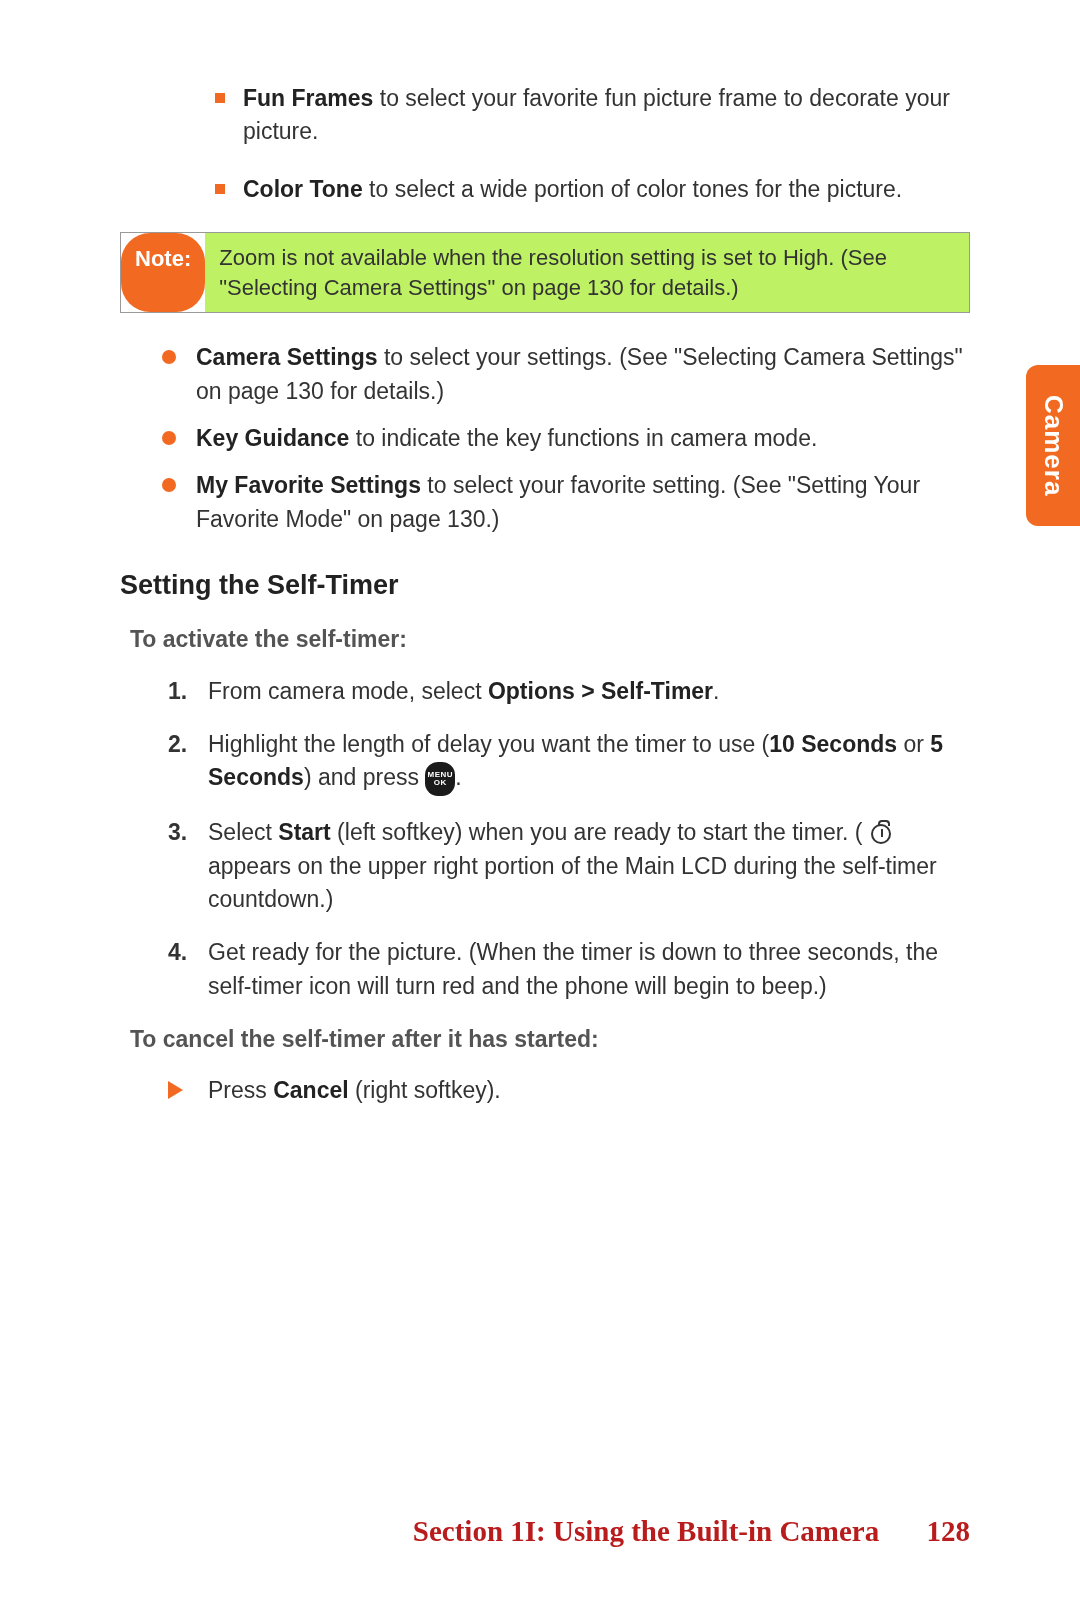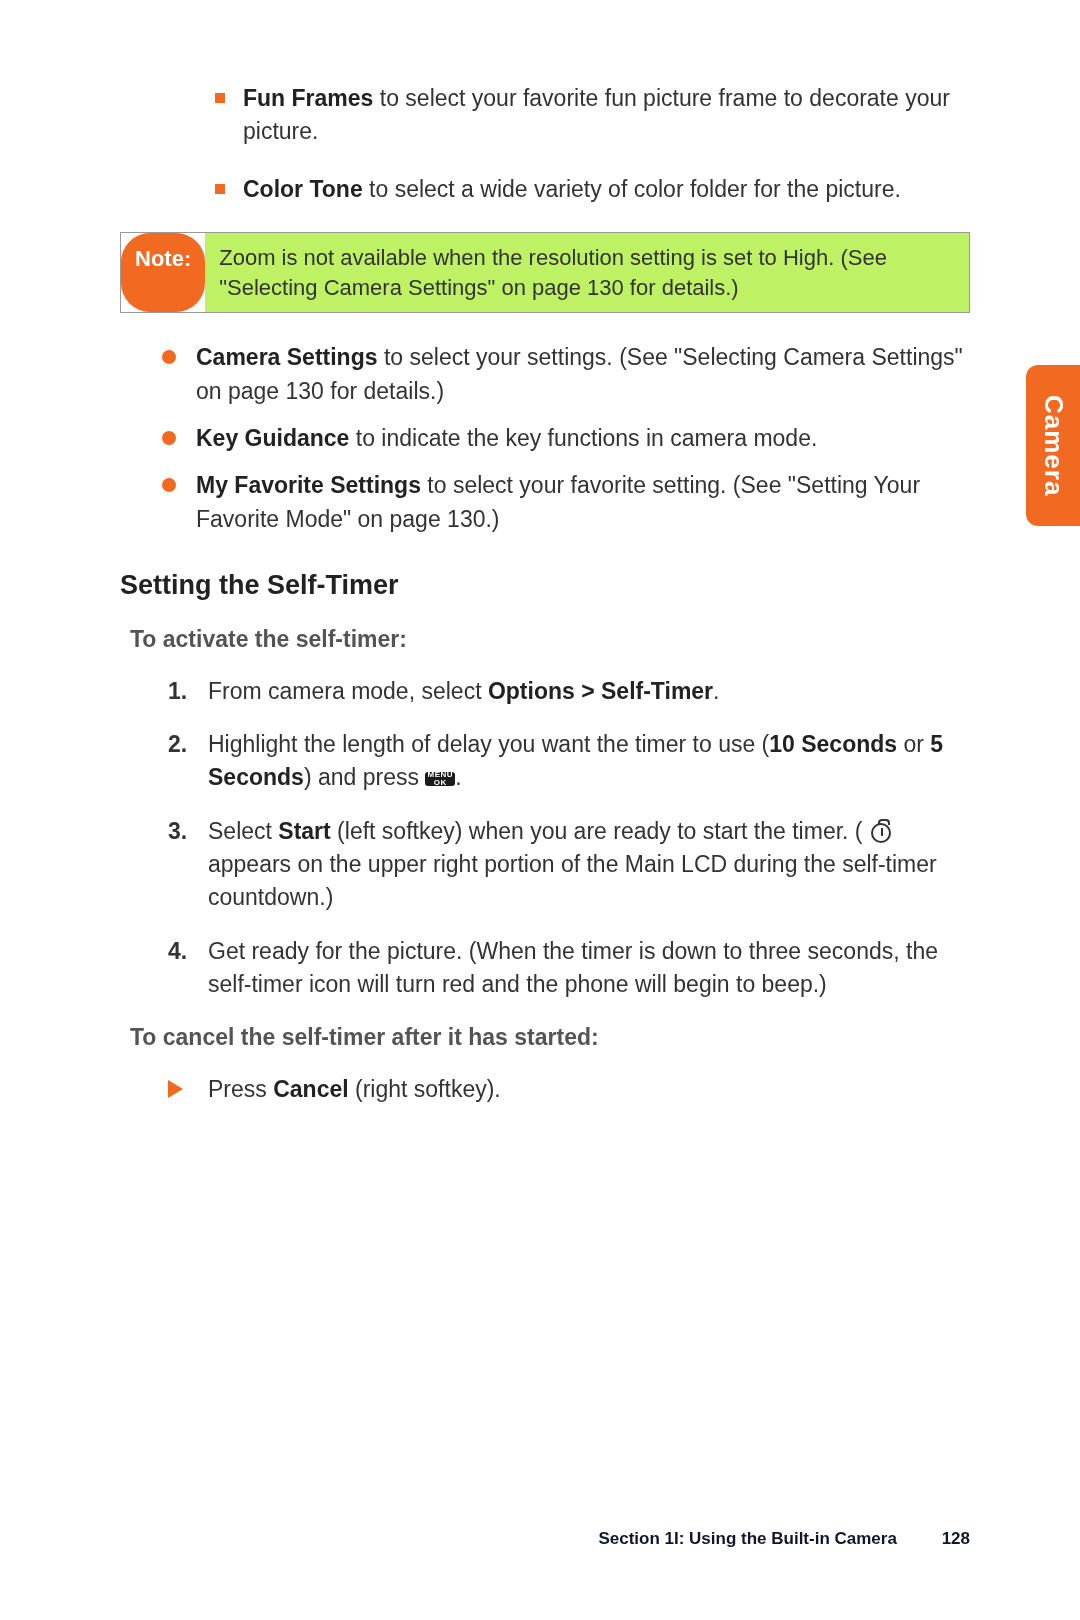--- a/index.html
+++ b/index.html
@@ -143,23 +143,23 @@
     .menu-key {
       display: inline-flex;
       flex-direction: column;
       align-items: center;
       justify-content: center;
       background: #1b1b1b;
       color: #fff;
       font-size: 8px;
       line-height: 1;
       font-weight: 700;
-      border-radius: 3px;
+      border-radius: 13px;
       width: 30px;
-      height: 14px;
+      height: 34px;
       vertical-align: middle;
       padding: 2px 0;
       letter-spacing: 0.5px;
     }
     .menu-key span { display:block; }
     .timer-icon {
       display: inline-block;
       width: 20px; height: 20px;
       border: 2px solid #333;
       border-radius: 50%;
@@ -181,33 +181,34 @@
       width: 8px; height: 4px;
       border: 2px solid #333;
       border-bottom: none;
       border-radius: 4px 4px 0 0;
     }
     .footer {
       position: absolute;
       bottom: 68px;
       right: 110px;
       font-weight: 700;
-      font-size: 17px;
-      color: #0f172a;
+      font-size: 29px;
+      color: #b91c1c;
+      font-family: Liberation Serif, serif;
     }
     .footer .pn { margin-left: 40px; }
   </style>
 </head>
 <body>
 
 <div class="side-tab">Camera</div>
 
 <ul class="square-list">
   <li><b>Fun Frames</b><span> to select your favorite fun picture frame to decorate your picture.</span></li>
-  <li><b>Color Tone</b><span> to select a wide variety of color folder for the picture.</span></li>
+  <li><b>Color Tone</b><span> to select a wide portion of color tones for the picture.</span></li>
 </ul>
 
 <div class="note-box">
   <div class="note-label">Note:</div>
   <div class="note-body">Zoom is not available when the resolution setting is set to High. (See "Selecting Camera Settings" on page 130 for details.)</div>
 </div>
 
 <ul class="circle-list">
   <li><b>Camera Settings</b><span> to select your settings. (See "Selecting Camera Settings" on page 130 for details.)</span></li>
   <li><b>Key Guidance</b><span> to indicate the key functions in camera mode.</span></li>

